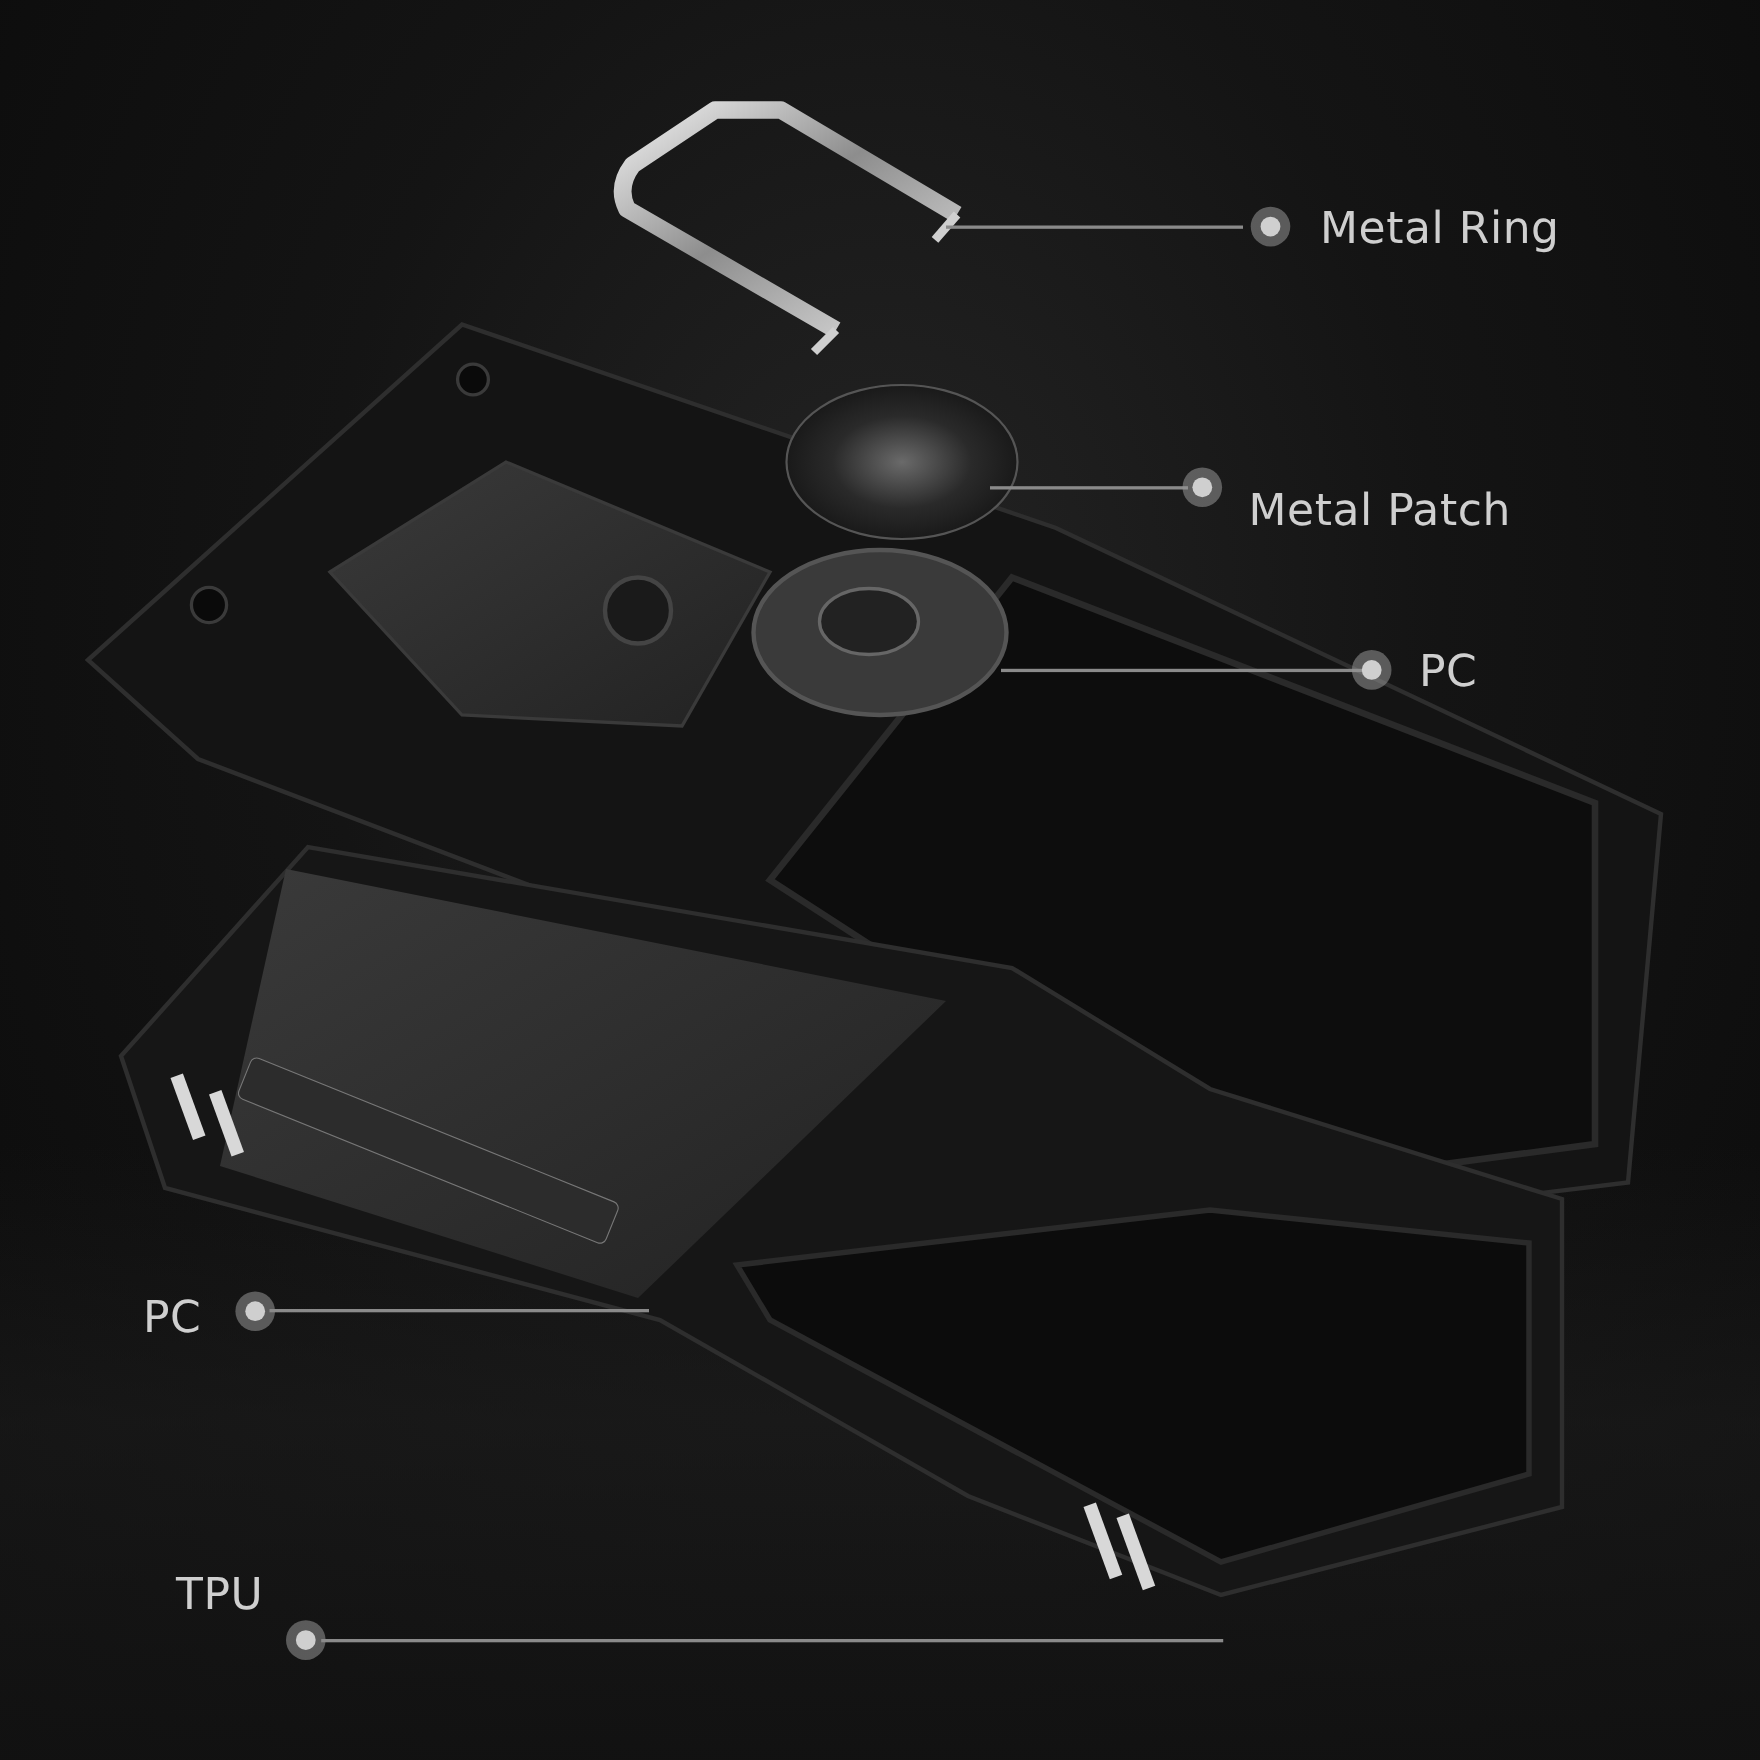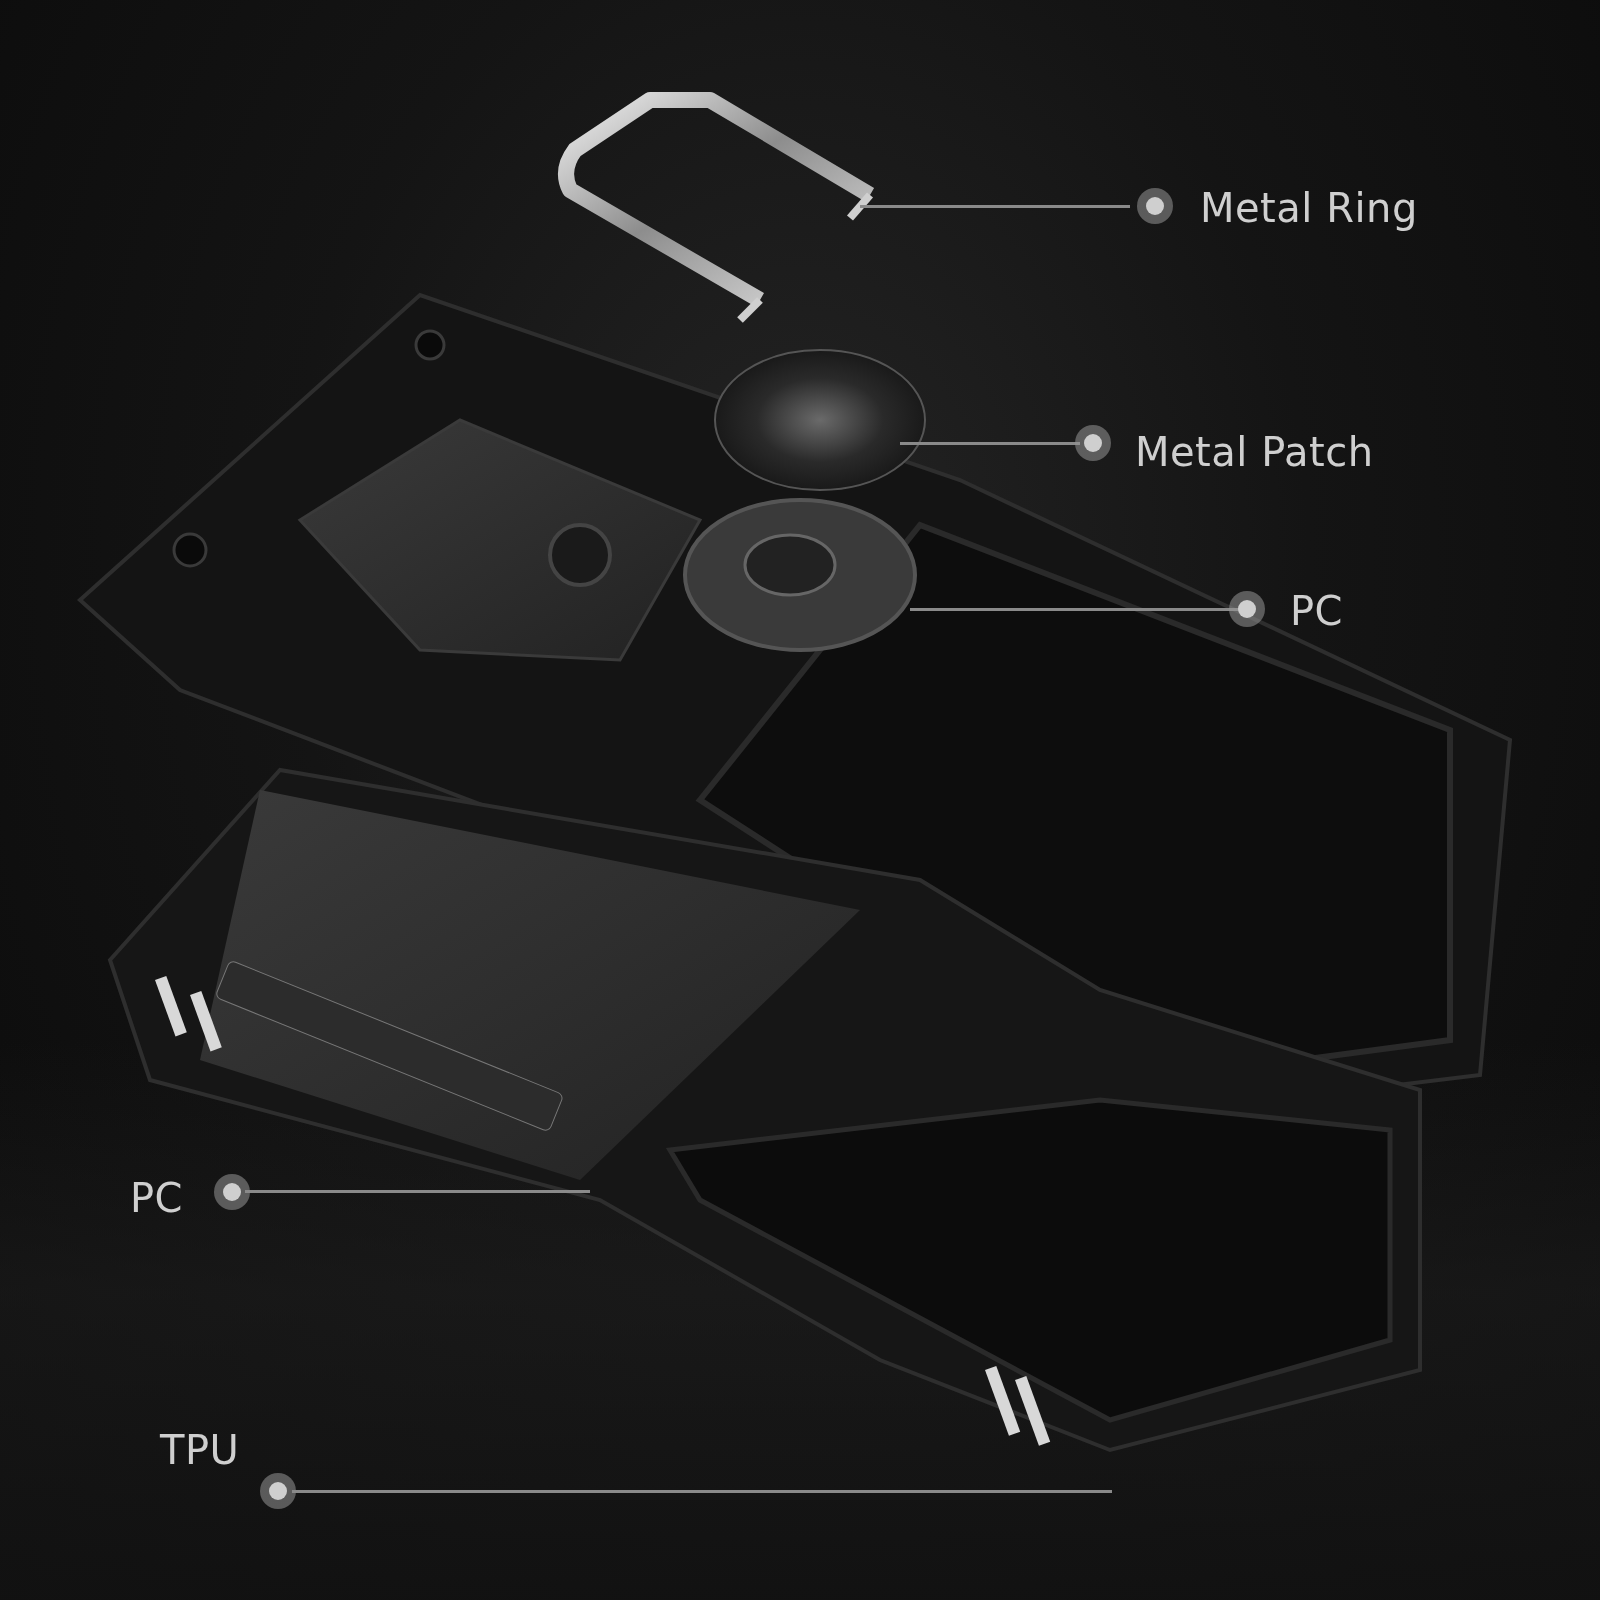--- a/index.html
+++ b/index.html
@@ -96,21 +96,21 @@
       <rect x="1015" y="1380" width="12" height="70" fill="#d8d8d8" transform="rotate(-20 1015 1380)"></rect>
     </g>
   </svg>
 
   <div class="leader" style="left:860px; top:205px; width:270px;"></div>
   <div class="dot" style="left:1137px; top:188px;"></div>
   <div class="callout" style="left:1200px; top:188px;">Metal Ring</div>
 
   <div class="leader" style="left:900px; top:442px; width:180px;"></div>
   <div class="dot" style="left:1075px; top:425px;"></div>
-  <div class="callout" style="left:1135px; top:432px;">Metal Patch</div>
+  <div class="callout" style="left:1135px; top:444px;">Metal Patch</div>
 
   <div class="leader" style="left:910px; top:608px; width:335px;"></div>
   <div class="dot" style="left:1229px; top:591px;"></div>
   <div class="callout" style="left:1290px; top:591px;">PC</div>
 
   <div class="callout" style="left:130px; top:1178px;">PC</div>
   <div class="dot" style="left:214px; top:1174px;"></div>
   <div class="leader" style="left:245px; top:1190px; width:345px;"></div>
 
   <div class="callout" style="left:160px; top:1430px;">TPU</div>

